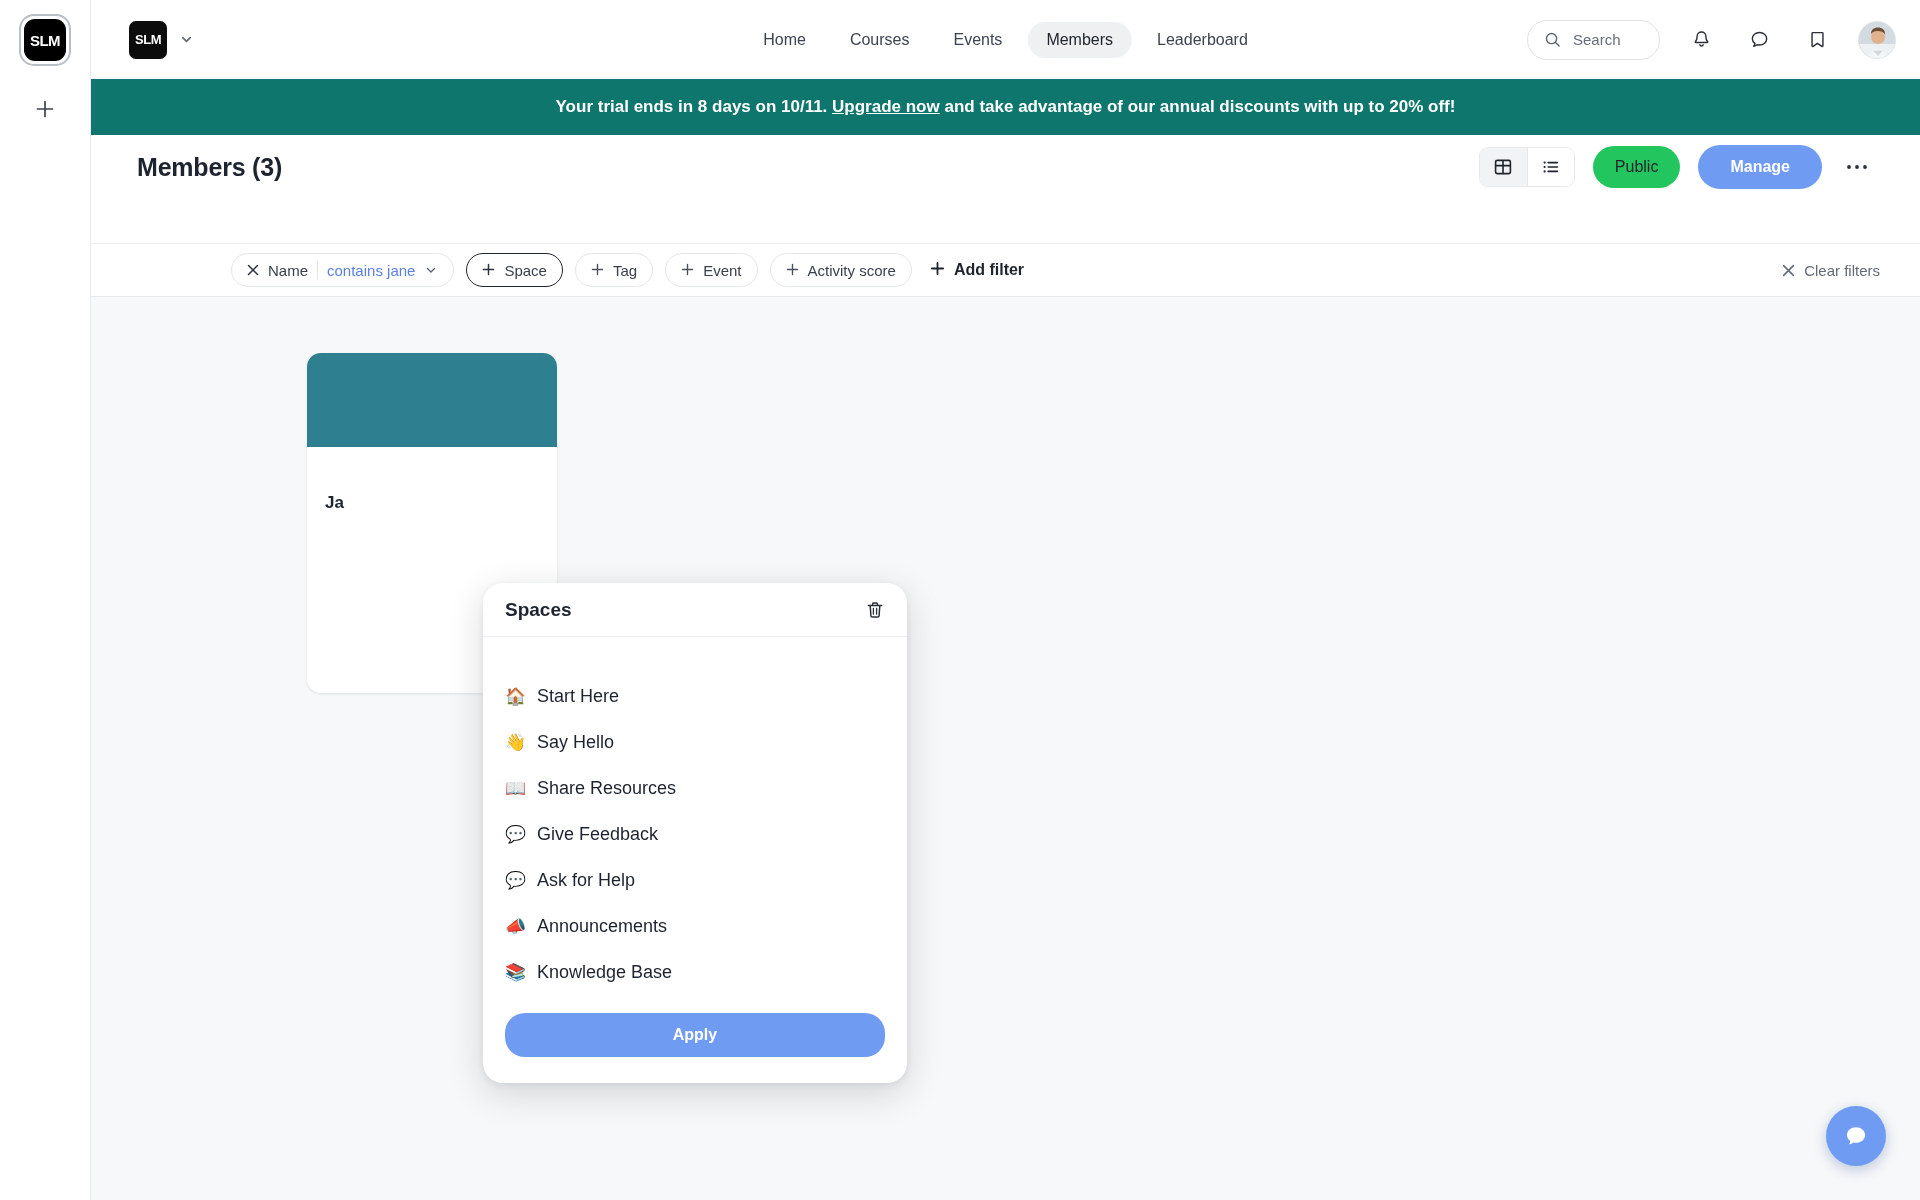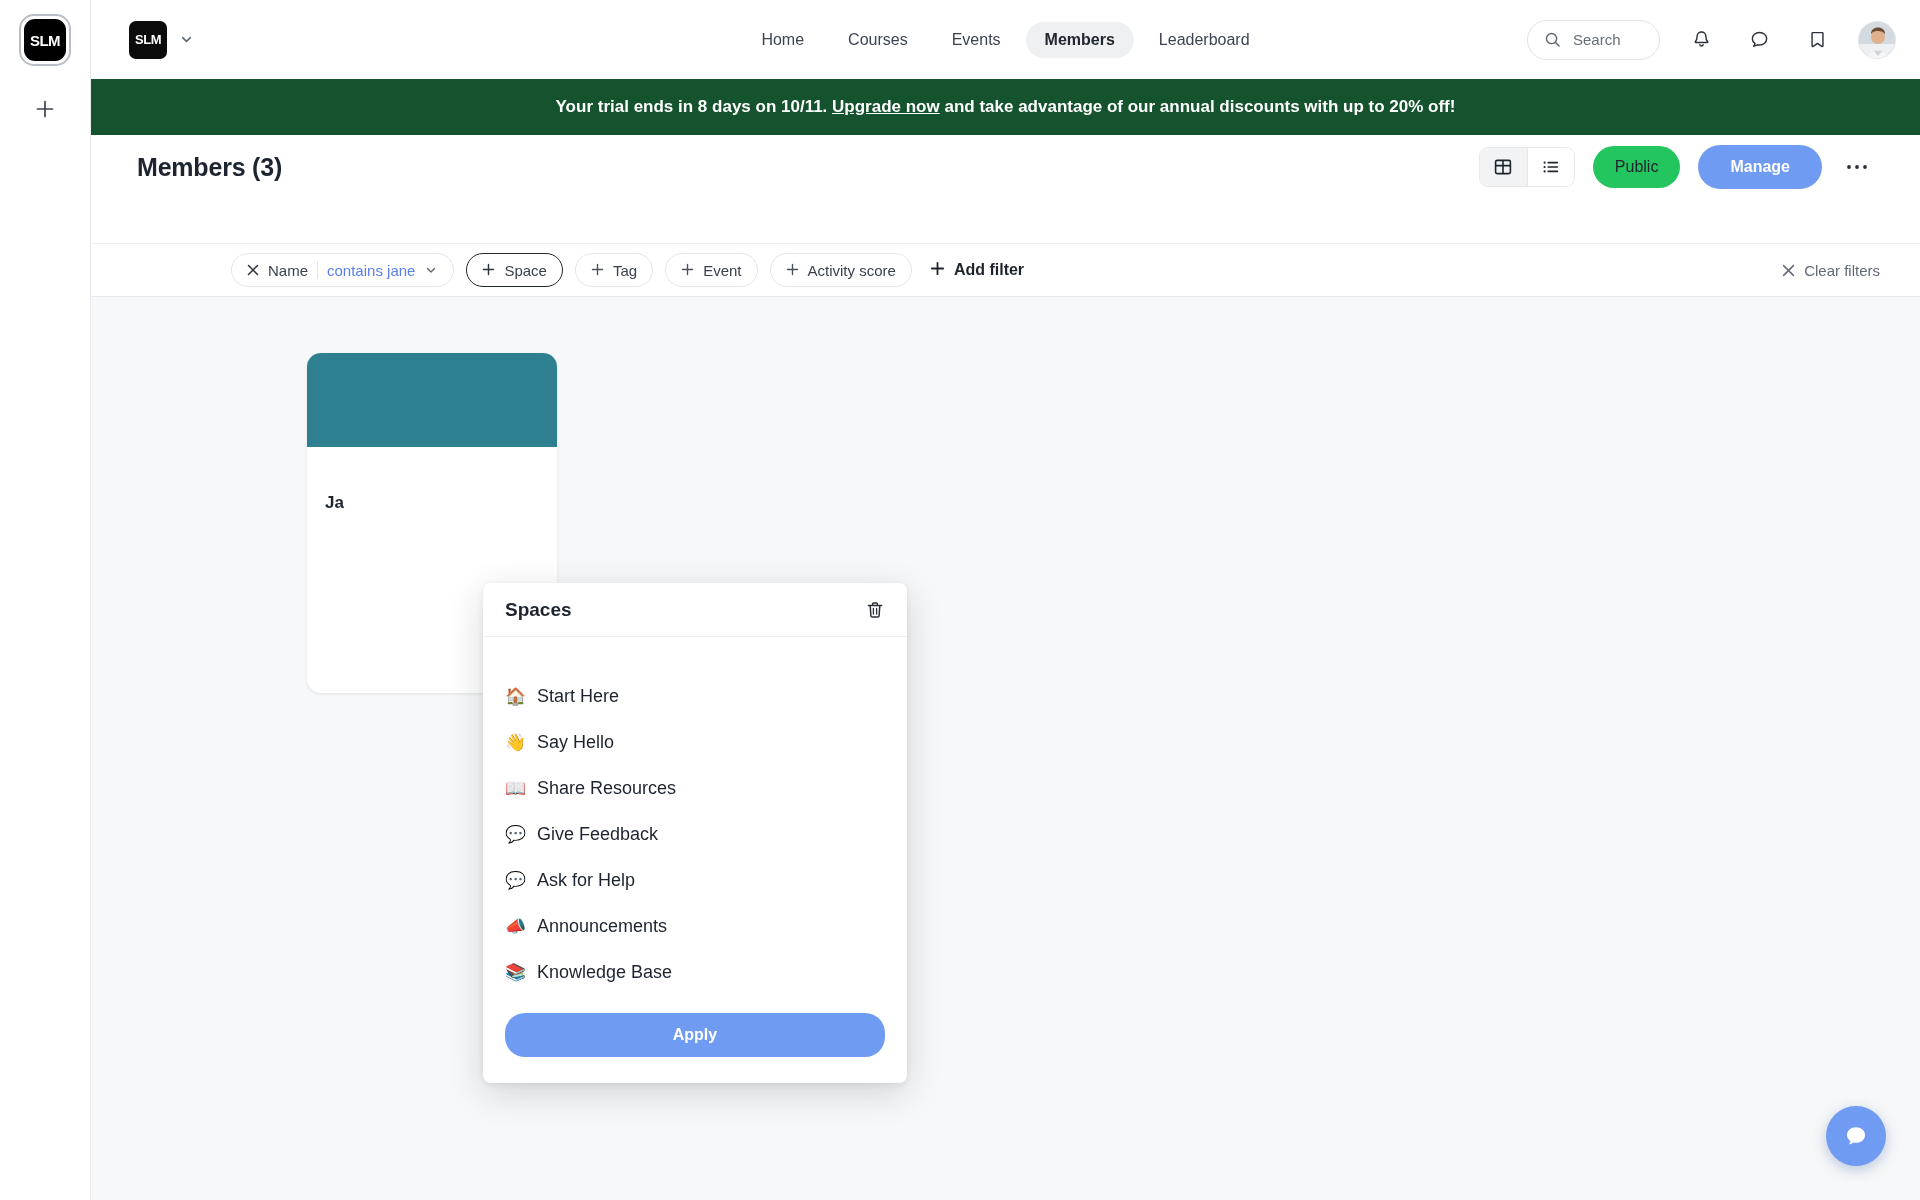--- a/index.html
+++ b/index.html
@@ -80,21 +80,21 @@
     display: flex; align-items: center; gap: 6px;
   }
   .nav-item {
     padding: 9px 19px;
     border-radius: 20px;
     font-size: 16px;
     color: #3c4352;
     cursor: pointer;
     white-space: nowrap;
   }
-  .nav-item.active { background: #eef0f2; color: #21262f; font-weight: bold; }
+  .nav-item.active { background: #eef0f2; color: #21262f; }
 
   .topbar-right {
     margin-left: auto;
     display: flex; align-items: center; gap: 24px;
   }
   .search-pill {
     display: flex; align-items: center; gap: 12px;
     width: 133px; height: 40px;
     border: 1px solid #dfe2e6;
     border-radius: 21px;
@@ -112,21 +112,21 @@
   .avatar {
     width: 38px; height: 38px; border-radius: 50%;
     overflow: hidden; cursor: pointer;
     background: #cfd6dc;
     position: relative;
     border: 1px solid #e3e7ea;
   }
 
   
   .banner {
-    background: #14532d;
+    background: #0f766e;
     color: #ffffff;
     height: 56px;
     display: flex; align-items: center; justify-content: center;
     font-size: 17px; font-weight: 700;
     flex: 0 0 56px;
   }
   .banner a { color: #ffffff; text-decoration: underline; }
 
   
   .page-head {
@@ -248,21 +248,21 @@
     font-size: 17px; font-weight: 700; color: #1d2430;
   }
 
   
   .popover {
     position: absolute;
     left: 392px;
     top: 286px;
     width: 424px;
     background: #ffffff;
-    border-radius: 8px;
+    border-radius: 20px;
     box-shadow: 0 10px 36px rgba(16,24,40,0.16), 0 2px 6px rgba(16,24,40,0.07);
     z-index: 30;
     overflow: hidden;
   }
   .pop-head {
     height: 54px;
     display: flex; align-items: center;
     padding: 0 22px;
     border-bottom: 1px solid #eceef1;
   }

